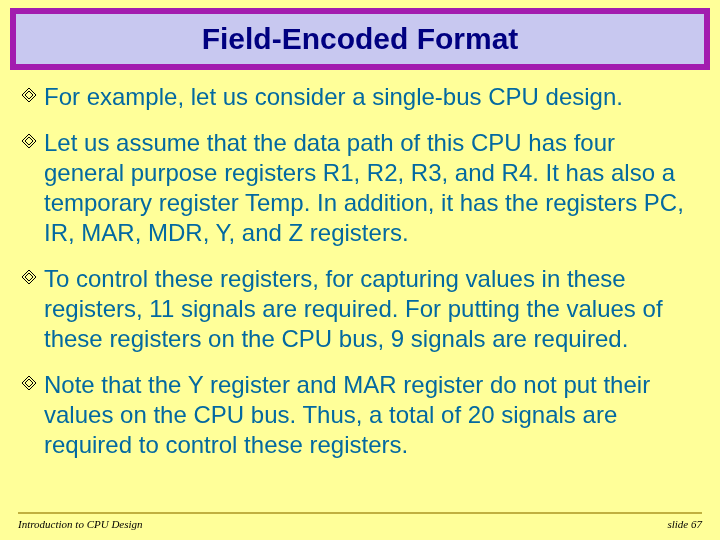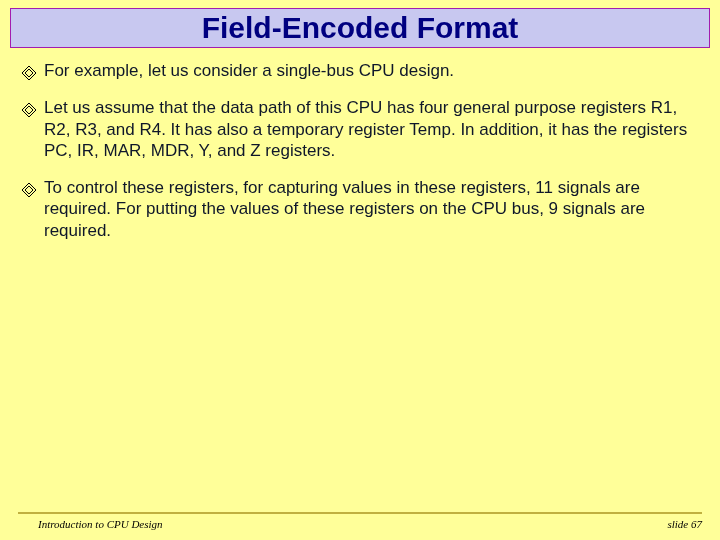--- a/index.html
+++ b/index.html
@@ -6,23 +6,23 @@
   body {
     width: 720px;
     height: 540px;
     background: #ffff99;
     font-family: Arial, sans-serif;
     position: relative;
     overflow: hidden;
   }
   .title-bar {
     background: #c8c8f0;
-    border: 1px solid #a21caf;
+    border: 6px solid #a21caf;
     margin: 8px 10px 0 10px;
-    padding: 2px 0;
+    padding: 8px 0;
     text-align: center;
   }
   .title-text {
     font-family: "Comic Sans MS", cursive, sans-serif;
     font-size: 30px;
     font-weight: bold;
     color: #000080;
   }
   .content {
     padding: 12px 22px 0 22px;
@@ -36,44 +36,44 @@
     flex: 0 0 auto;
     width: 14px;
     height: 14px;
     margin-top: 6px;
     margin-right: 8px;
     display: inline-block;
     position: relative;
   }
   .diamond svg { display: block; }
   .bullet-text {
-    font-size: 17px;
+    font-size: 24px;
     line-height: 1.25;
-    color: #0f172a;
+    color: #0369a1;
   }
   .footer {
     position: absolute;
     bottom: 0;
     left: 0;
     width: 720px;
     padding: 6px 18px 10px 18px;
   }
   .footer-line {
     border-top: 2px solid #c0b040;
     margin-bottom: 4px;
   }
   .footer-row {
     display: flex;
     justify-content: space-between;
     font-size: 11px;
     font-style: italic;
     color: #000;
     font-family: "Times New Roman", serif;
   }
-  .footer-left { text-align: left; margin-left: 20px; }
+  .footer-left { text-align: left; }
   .footer-center { text-align: center; flex: 1; }
   .footer-right { text-align: left; }
 </style>
 </head>
 <body>
 
 <div class="title-bar">
   <span class="title-text">Field-Encoded Format</span>
 </div>
 
@@ -102,20 +102,29 @@
   <div class="bullet-item">
     <span class="diamond">
       <svg width="14" height="14" viewBox="0 0 14 14">
           <polygon points="7,0 14,7 7,14 0,7" fill="none" stroke="#000" stroke-width="1"></polygon>
           <polygon points="7,3 11,7 7,11 3,7" fill="none" stroke="#000" stroke-width="1"></polygon>
         </svg>
     </span>
     <span class="bullet-text">To control these registers, for capturing values in these registers, 11 signals are required. For putting the values of these registers on the CPU bus, 9 signals are required.</span>
   </div>
 
+  <div class="bullet-item">
+    <span class="diamond">
+      <svg width="14" height="14" viewBox="0 0 14 14">
+          <polygon points="7,0 14,7 7,14 0,7" fill="none" stroke="#000" stroke-width="1"></polygon>
+          <polygon points="7,3 11,7 7,11 3,7" fill="none" stroke="#000" stroke-width="1"></polygon>
+        </svg>
+    </span>
+    <span class="bullet-text">Note that the Y register and MAR register do not put their values on the CPU bus. Thus, a total of 20 signals are required to control these registers.</span>
+  </div>
 
 </div>
 
 <div class="footer">
   <div class="footer-line"></div>
   <div class="footer-row">
     <span class="footer-left">Introduction to CPU Design</span>
     <span class="footer-right">slide 67</span>
   </div>
 </div>

